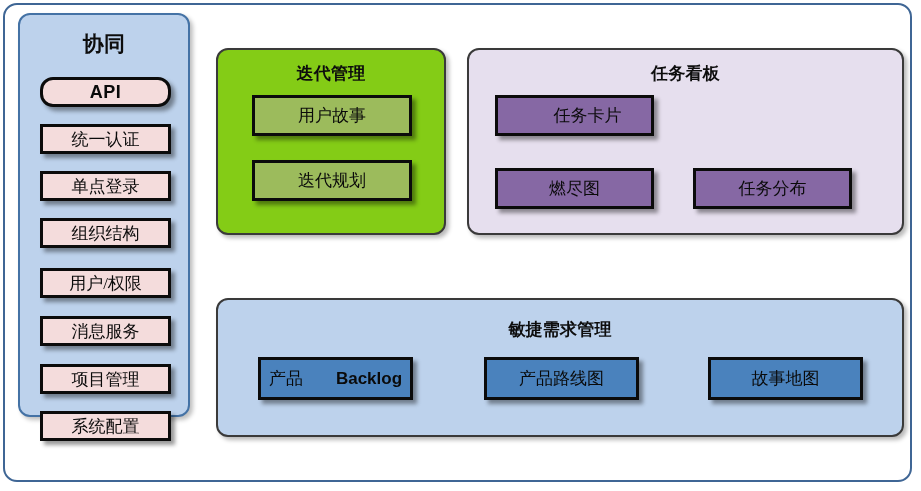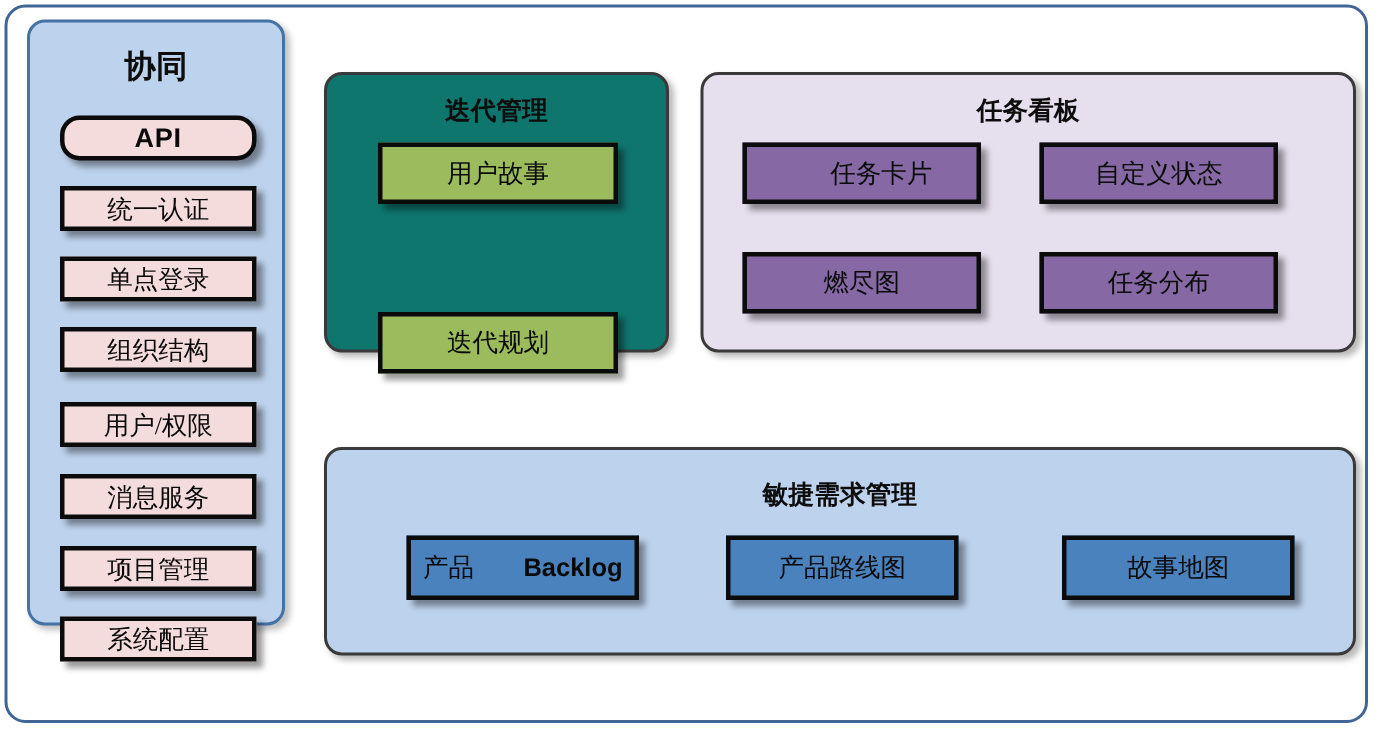--- a/index.html
+++ b/index.html
@@ -95,21 +95,21 @@
     border-radius: 13px;
   }
 
   
   #iteration-panel {
     left: 216px;
     top: 48px;
     width: 230px;
     height: 187px;
     border: 2px solid #3a3a3a;
-    background: #0f766e;
+    background: #84cc16;
     box-shadow: 3px 3px 4px rgba(0,0,0,0.28);
   }
   #iteration-title {
     top: 12px;
     font-size: 17px;
   }
   .iteration-node {
     left: 34px;
     width: 160px;
     height: 41px;
@@ -177,36 +177,35 @@
     <div class="node sidebar-item" style="top:253px;">用户/权限</div>
     <div class="node sidebar-item" style="top:301px;">消息服务</div>
     <div class="node sidebar-item" style="top:349px;">项目管理</div>
     <div class="node sidebar-item" style="top:396px;">系统配置</div>
   </div>
 
   <div class="panel" id="iteration-panel">
     <div class="panel-title" id="iteration-title">迭代管理</div>
 
     <div class="node iteration-node" style="top:45px;">用户故事</div>
-    <div class="node iteration-node" style="top:110px;margin-top:48px;">迭代规划</div>
+    <div class="node iteration-node" style="top:110px;">迭代规划</div>
   </div>
 
   <div class="panel" id="taskboard-panel">
     <div class="panel-title" id="taskboard-title">任务看板</div>
 
     <div class="node taskboard-node" style="left:26px; top:45px;padding-left:26px;">任务卡片</div>
-    <div class="node taskboard-node" style="left:224px; top:45px;">自定义状态</div>
     <div class="node taskboard-node" style="left:26px; top:118px;">燃尽图</div>
     <div class="node taskboard-node" style="left:224px; top:118px;">任务分布</div>
   </div>
 
   <div class="panel" id="agile-panel">
     <div class="panel-title" id="agile-title">敏捷需求管理</div>
 
-    <div class="node agile-node" style="left:53px;gap:33px;">
+    <div class="node agile-node" style="left:40px;gap:33px;">
       <span>产品</span>
         <span class="bold-latin">Backlog</span>
     </div>
     <div class="node agile-node" style="left:266px;">产品路线图</div>
     <div class="node agile-node" style="left:490px;">故事地图</div>
   </div>
 
 </div>
 
 </body></html>

